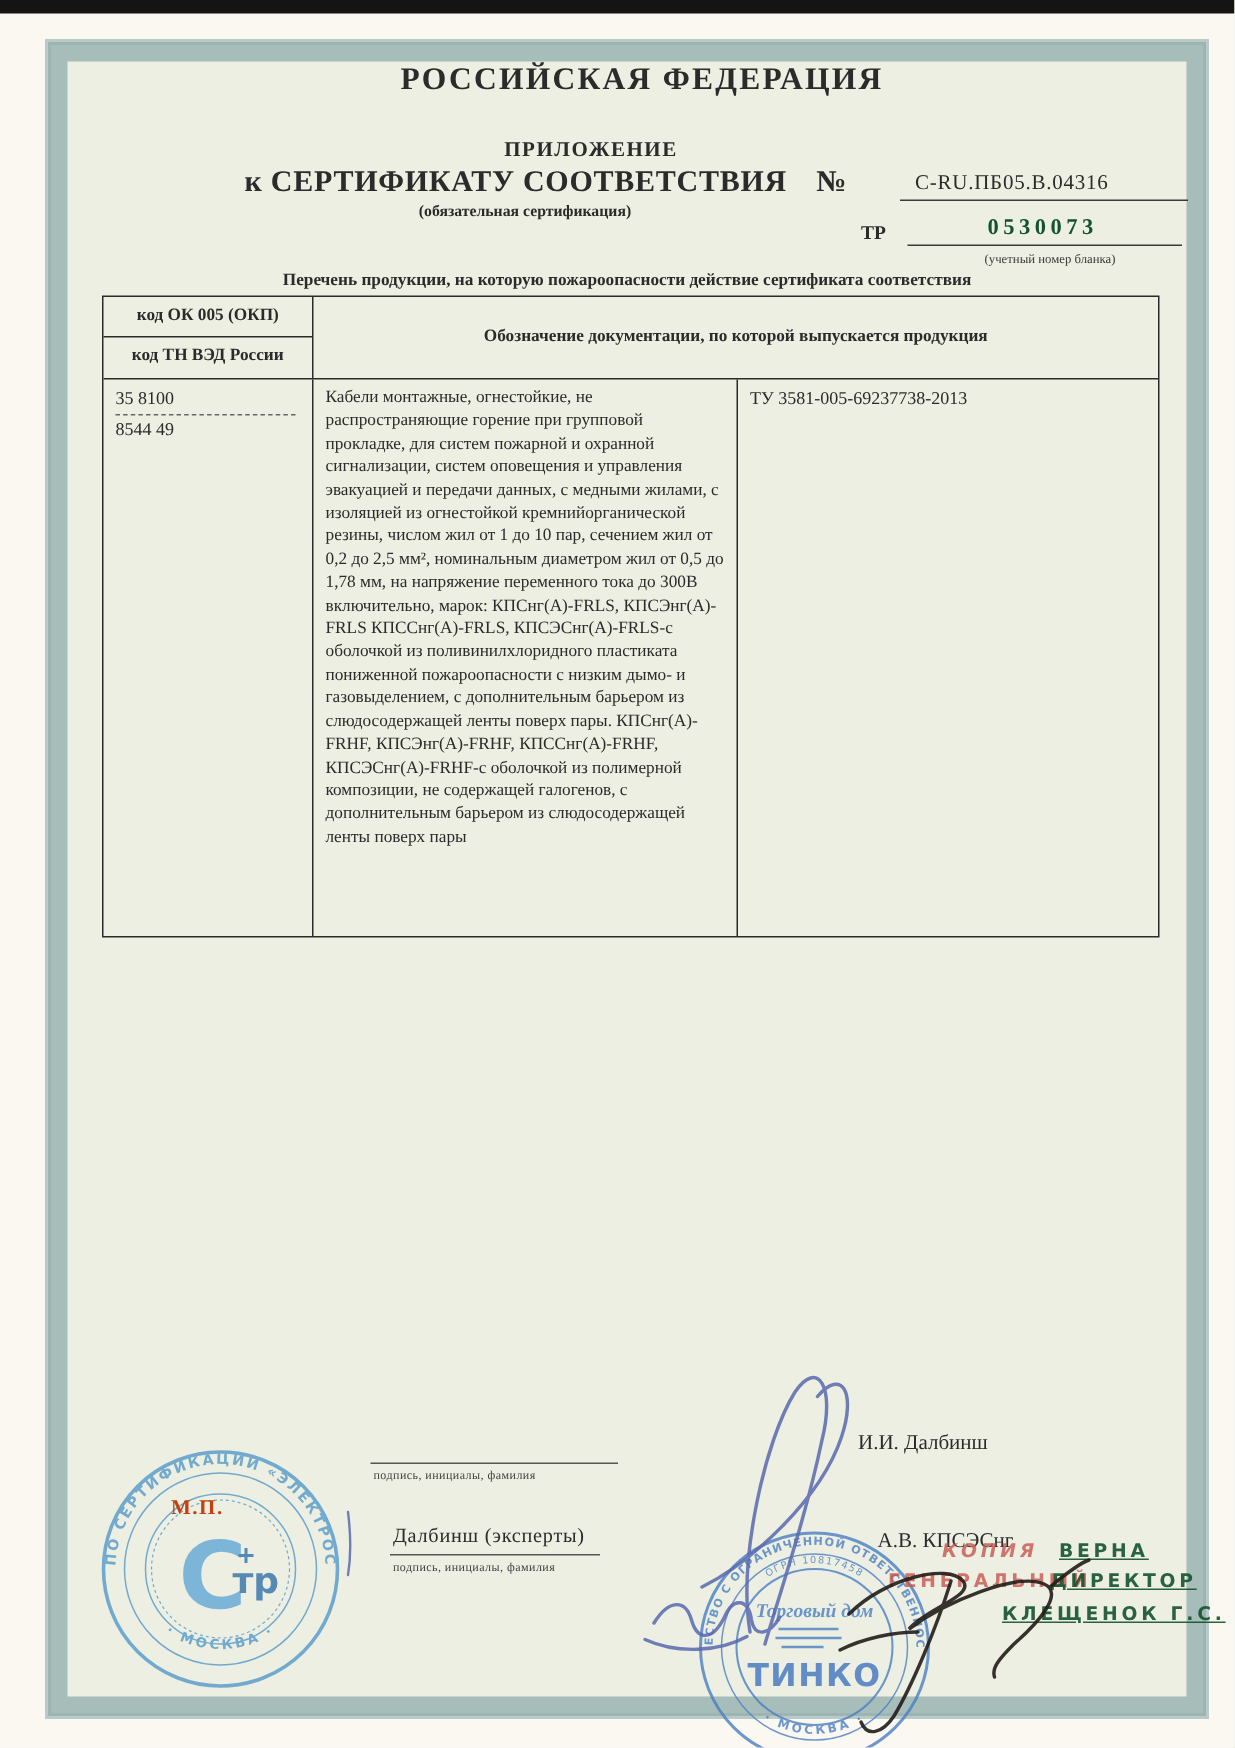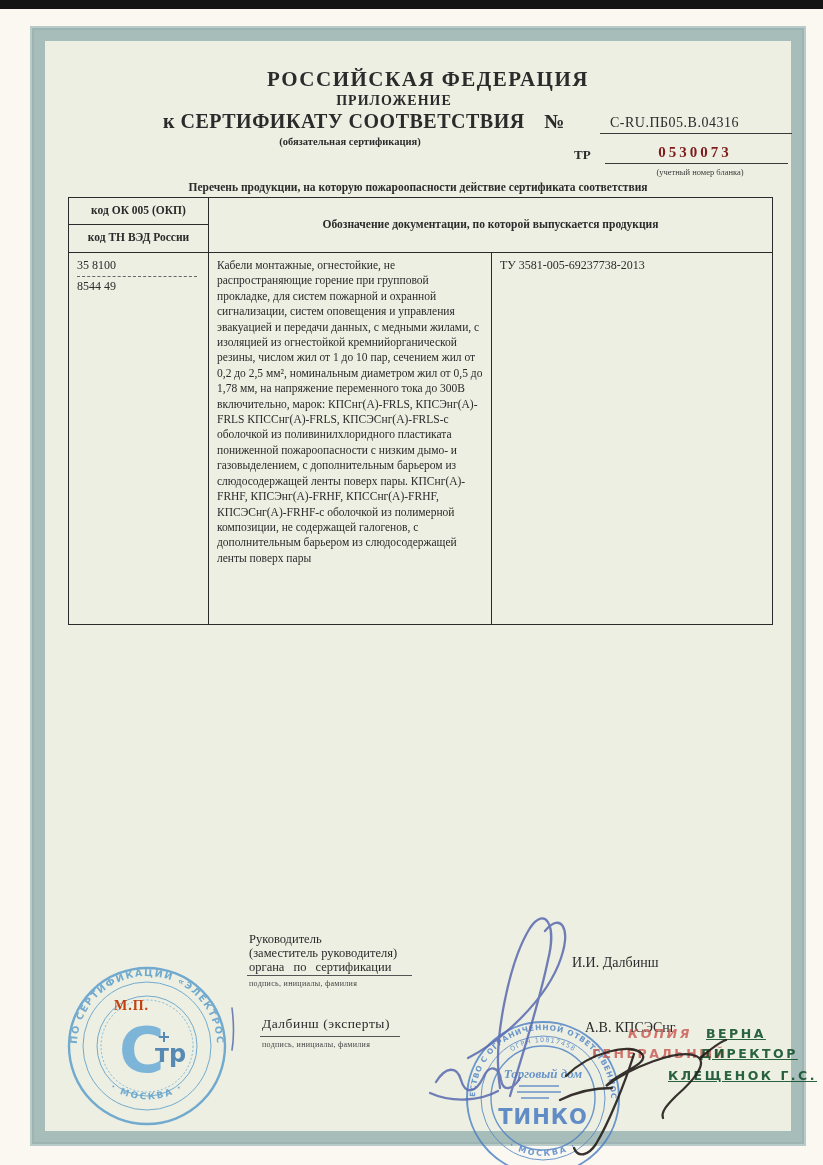--- a/index.html
+++ b/index.html
@@ -18,21 +18,21 @@
        background-color:#ecefe2;}
   .abs{position:absolute;}
   .ctr{text-align:center;}
   .title{font-weight:bold;font-size:21px;letter-spacing:1.5px;}
   .subtitle{font-weight:bold;font-size:14px;letter-spacing:1px;}
   .certline{font-weight:bold;font-size:20px;letter-spacing:0.5px;white-space:nowrap;}
   .certnum{font-size:14px;letter-spacing:0.5px;white-space:nowrap;}
   .uline{border-bottom:1.2px solid #3a3a3a;}
   .small-bold{font-weight:bold;font-size:10.5px;}
   .tr-label{font-weight:bold;font-size:13px;}
-  .serial{font-weight:bold;font-size:15px;letter-spacing:3px;color:#7f1d1d;}
+  .serial{font-weight:bold;font-size:15px;letter-spacing:3px;color:#14532d;}
   .tiny{font-size:8.5px;color:#3a3a3a;}
   .caption{font-weight:bold;font-size:11.5px;}
   .tbl{position:absolute;left:68px;top:197px;width:705px;height:428px;
        border:1.6px solid #2b2b2b;box-sizing:border-box;display:flex;flex-direction:column;}
   .tbl-head{display:flex;height:55px;border-bottom:1.6px solid #2b2b2b;box-sizing:border-box;}
   .tbl-body{display:flex;flex:1;}
   .c1{width:140px;border-right:1.4px solid #2b2b2b;box-sizing:border-box;}
   .c2{width:283px;border-right:1.4px solid #2b2b2b;box-sizing:border-box;}
   .c3{flex:1;box-sizing:border-box;}
   .hcell{font-weight:bold;font-size:11.5px;text-align:center;line-height:1.2;
@@ -55,21 +55,21 @@
   svg{position:absolute;}
 </style>
 </head>
 <body>
 
 <div class="page">
   <div class="scan-bar"></div>
   <div class="border-band"></div>
   <div class="inner-field"></div>
 
-  <div class="abs ctr title" style="left:45px;top:67px;width:766px;">РОССИЙСКАЯ ФЕДЕРАЦИЯ</div>
+  <div class="abs ctr title" style="left:45px;top:40px;width:766px;">РОССИЙСКАЯ ФЕДЕРАЦИЯ</div>
   <div class="abs ctr subtitle" style="left:45px;top:93px;width:698px;">ПРИЛОЖЕНИЕ</div>
 
   <div class="abs certline" style="left:163px;top:110px;">
     <span>к СЕРТИФИКАТУ СООТВЕТСТВИЯ</span>
     <span style="margin-left:14px;">№</span>
   </div>
   <div class="abs certnum" style="left:610px;top:115px;">С-RU.ПБ05.В.04316</div>
   <div class="abs uline" style="left:600px;top:133px;width:192px;"></div>
 
   <div class="abs ctr small-bold" style="left:200px;top:136px;width:300px;">(обязательная сертификация)</div>
@@ -92,25 +92,20 @@
     <div class="tbl-body">
       <div class="c1 code">
         <div class="code-top">35 8100</div>
         <div>8544 49</div>
       </div>
       <div class="c2 desc">Кабели монтажные, огнестойкие, не распространяющие горение при групповой прокладке, для систем пожарной и охранной сигнализации, систем оповещения и управления эвакуацией и передачи данных, с медными жилами, с изоляцией из огнестойкой кремнийорганической резины, числом жил от 1 до 10 пар, сечением жил от 0,2 до 2,5 мм², номинальным диаметром жил от 0,5 до 1,78 мм, на напряжение переменного тока до 300В включительно, марок: КПСнг(А)-FRLS, КПСЭнг(А)-FRLS КПССнг(А)-FRLS, КПСЭСнг(А)-FRLS-с оболочкой из поливинилхлоридного пластиката пониженной пожароопасности с низким дымо- и газовыделением, с дополнительным барьером из слюдосодержащей ленты поверх пары. КПСнг(А)-FRHF, КПСЭнг(А)-FRHF, КПССнг(А)-FRHF, КПСЭСнг(А)-FRHF-с оболочкой из полимерной композиции, не содержащей галогенов, с дополнительным барьером из слюдосодержащей ленты поверх пары</div>
       <div class="c3 docref">ТУ 3581-005-69237738-2013</div>
     </div>
   </div>
 
-  <div class="abs sig-label" style="left:249px;top:932px;width:200px;">
-    <div>Руководитель</div>
-    <div>(заместитель руководителя)</div>
-    <div style="word-spacing:6px;">органа по сертификации</div>
-  </div>
   <div class="abs sig-line" style="left:247px;top:975px;width:165px;"></div>
   <div class="abs sig-caption" style="left:249px;top:979px;">подпись, инициалы, фамилия</div>
   <div class="abs name" style="left:572px;top:955px;">И.И. Далбинш</div>
 
   <div class="abs sig-label" style="left:262px;top:1016px;font-size:13.5px;letter-spacing:0.5px;">Далбинш (эксперты)</div>
   <div class="abs sig-line" style="left:260px;top:1036px;width:140px;"></div>
   <div class="abs sig-caption" style="left:262px;top:1040px;">подпись, инициалы, фамилия</div>
   <div class="abs name" style="left:585px;top:1020px;">А.В. КПСЭСнг</div>
 
   <svg width="172" height="172" viewBox="0 0 172 172" style="left:61px;top:960px;opacity:0.78;">

